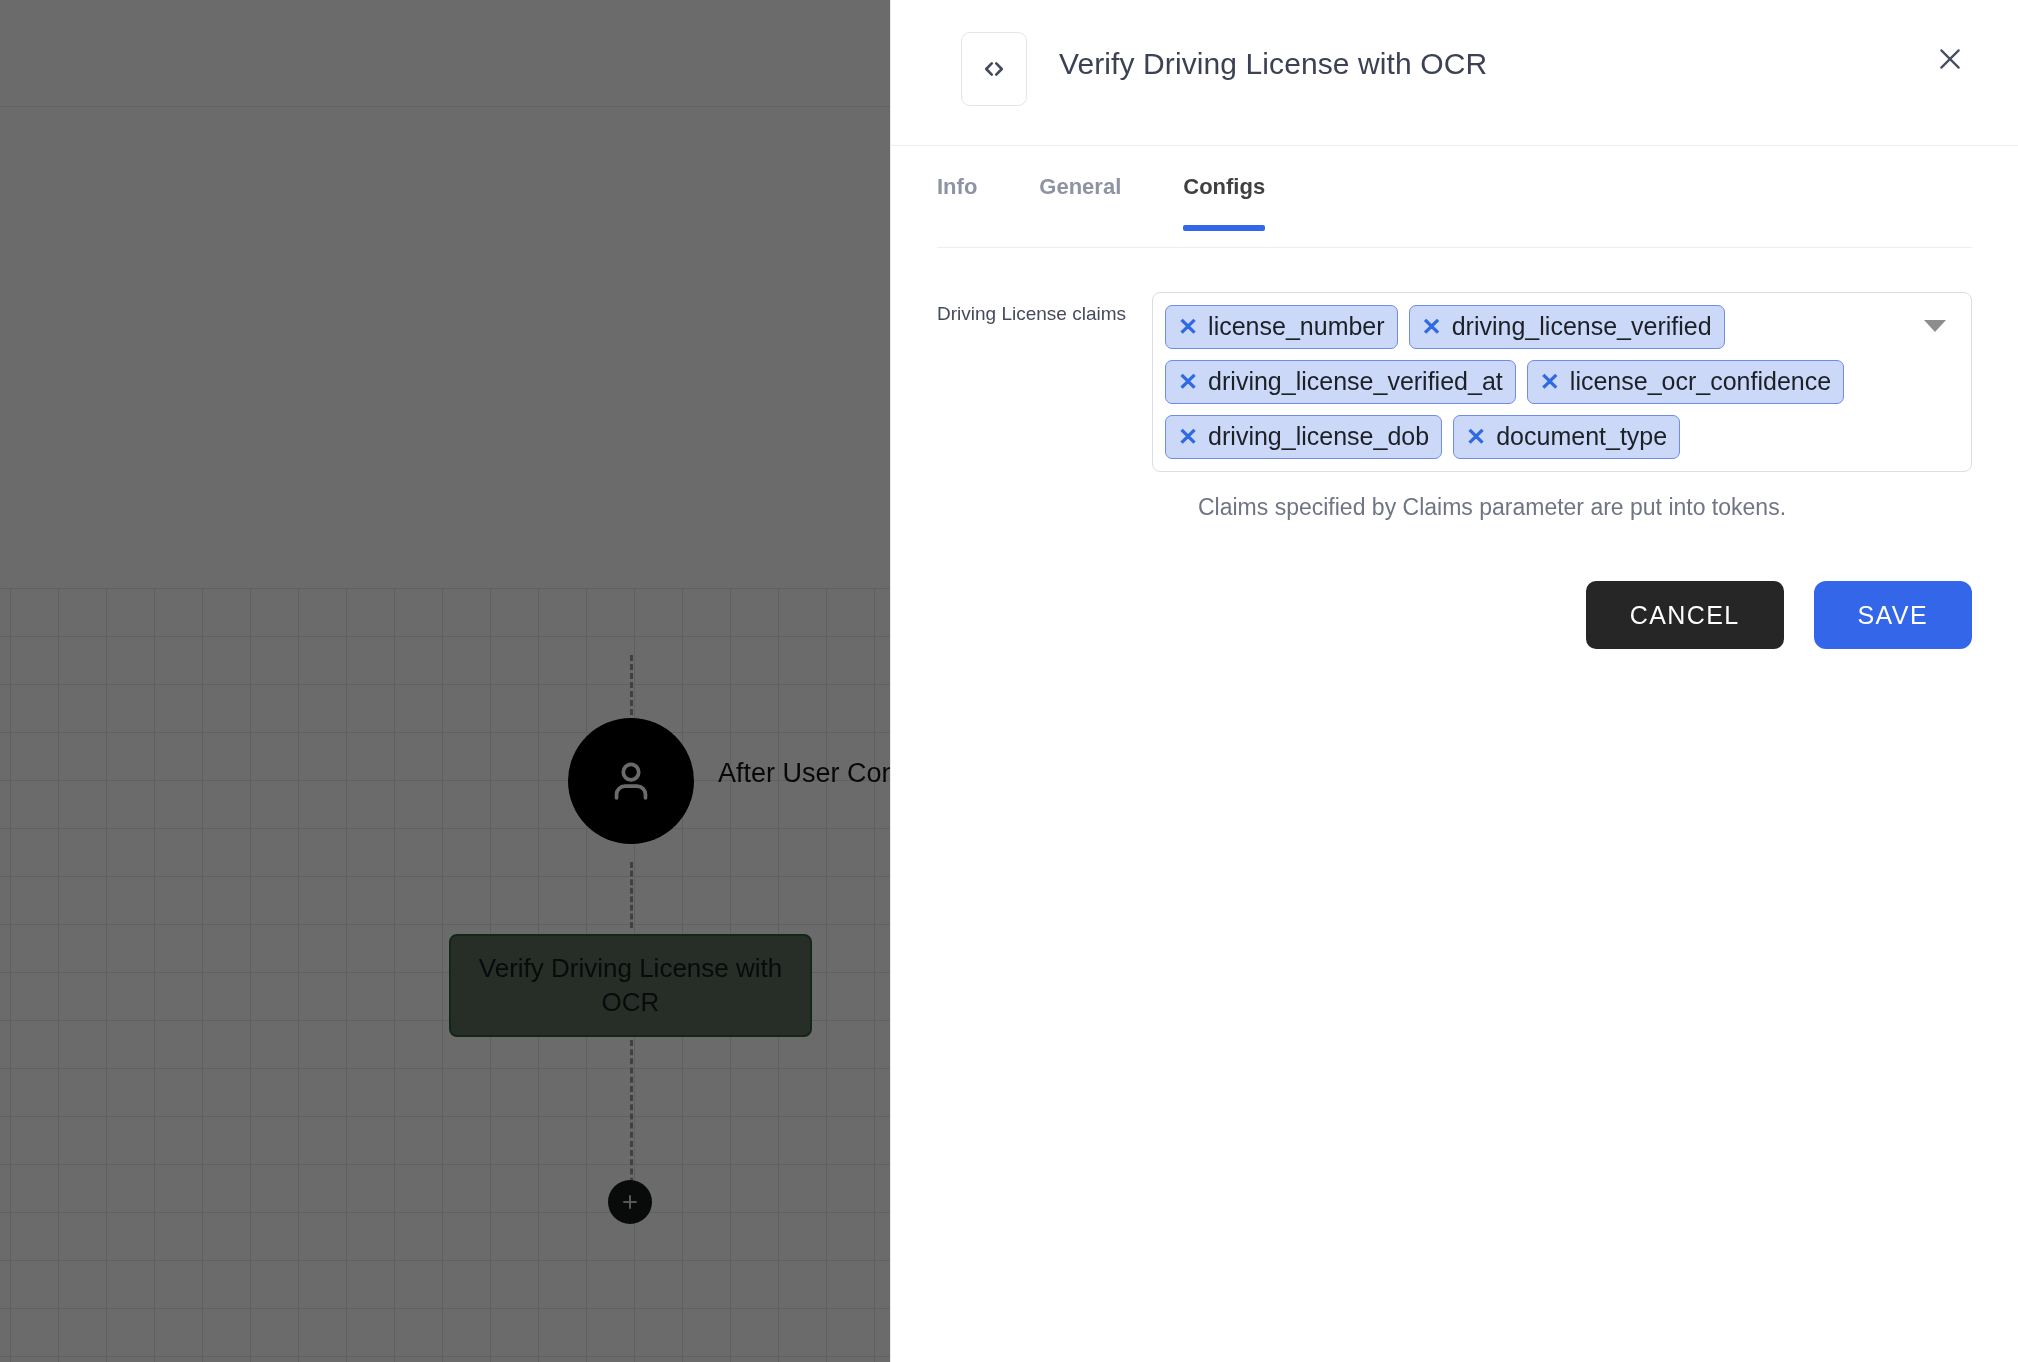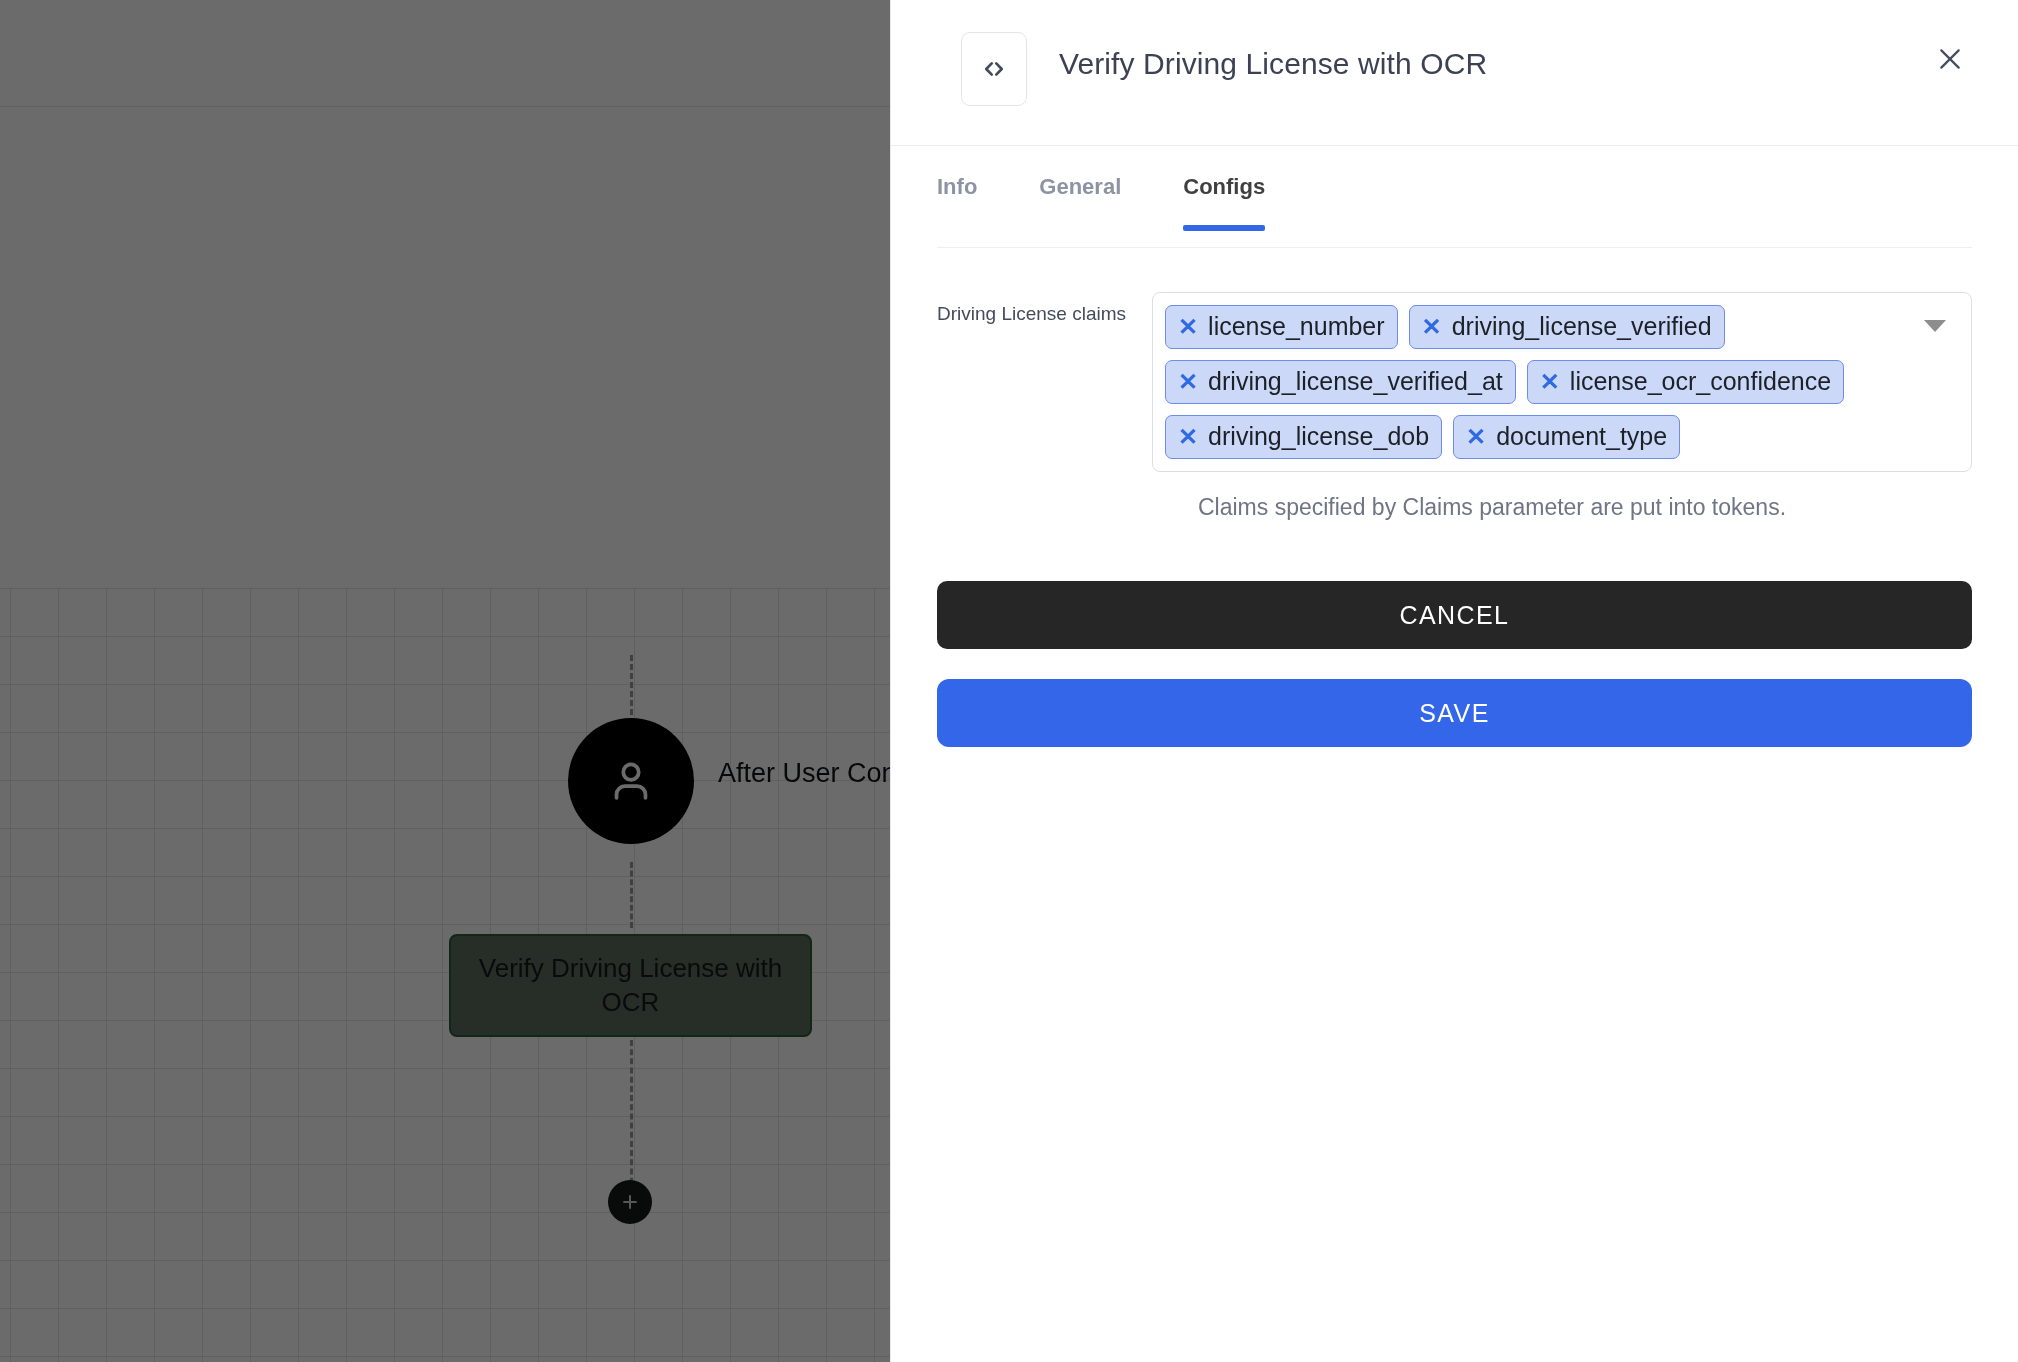--- a/index.html
+++ b/index.html
@@ -211,21 +211,20 @@
     font-size: 23px;
     color: #6f7584;
   }
 
   
   #actions {
     display: flex;
     justify-content: flex-end;
     gap: 30px;
     margin: 60px 46px 0 46px;
-    flex-direction: column;
   }
   .btn {
     font-family: inherit;
     font-size: 25px;
     letter-spacing: 1.4px;
     border: none;
     cursor: pointer;
     height: 68px;
   }
   #cancel-button {

